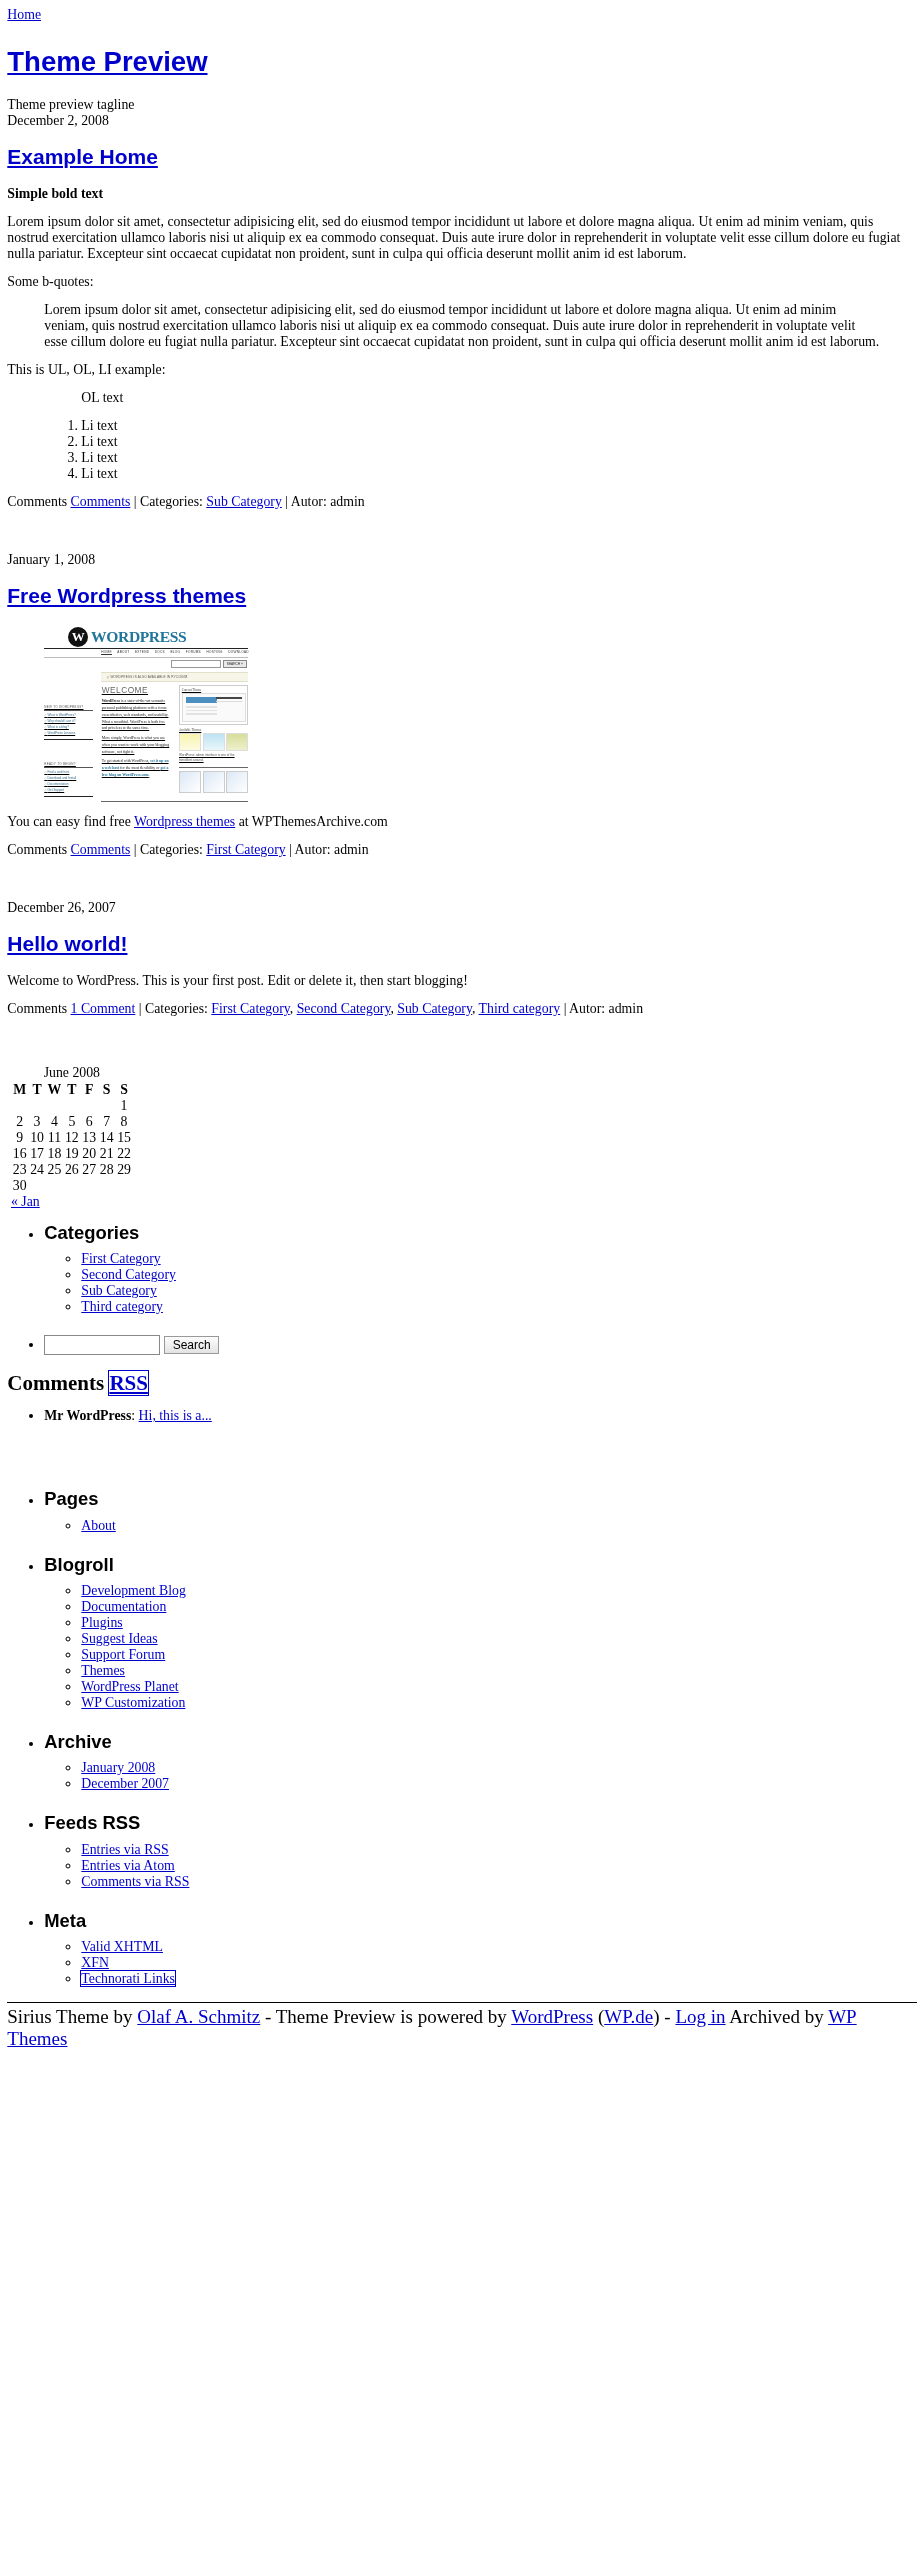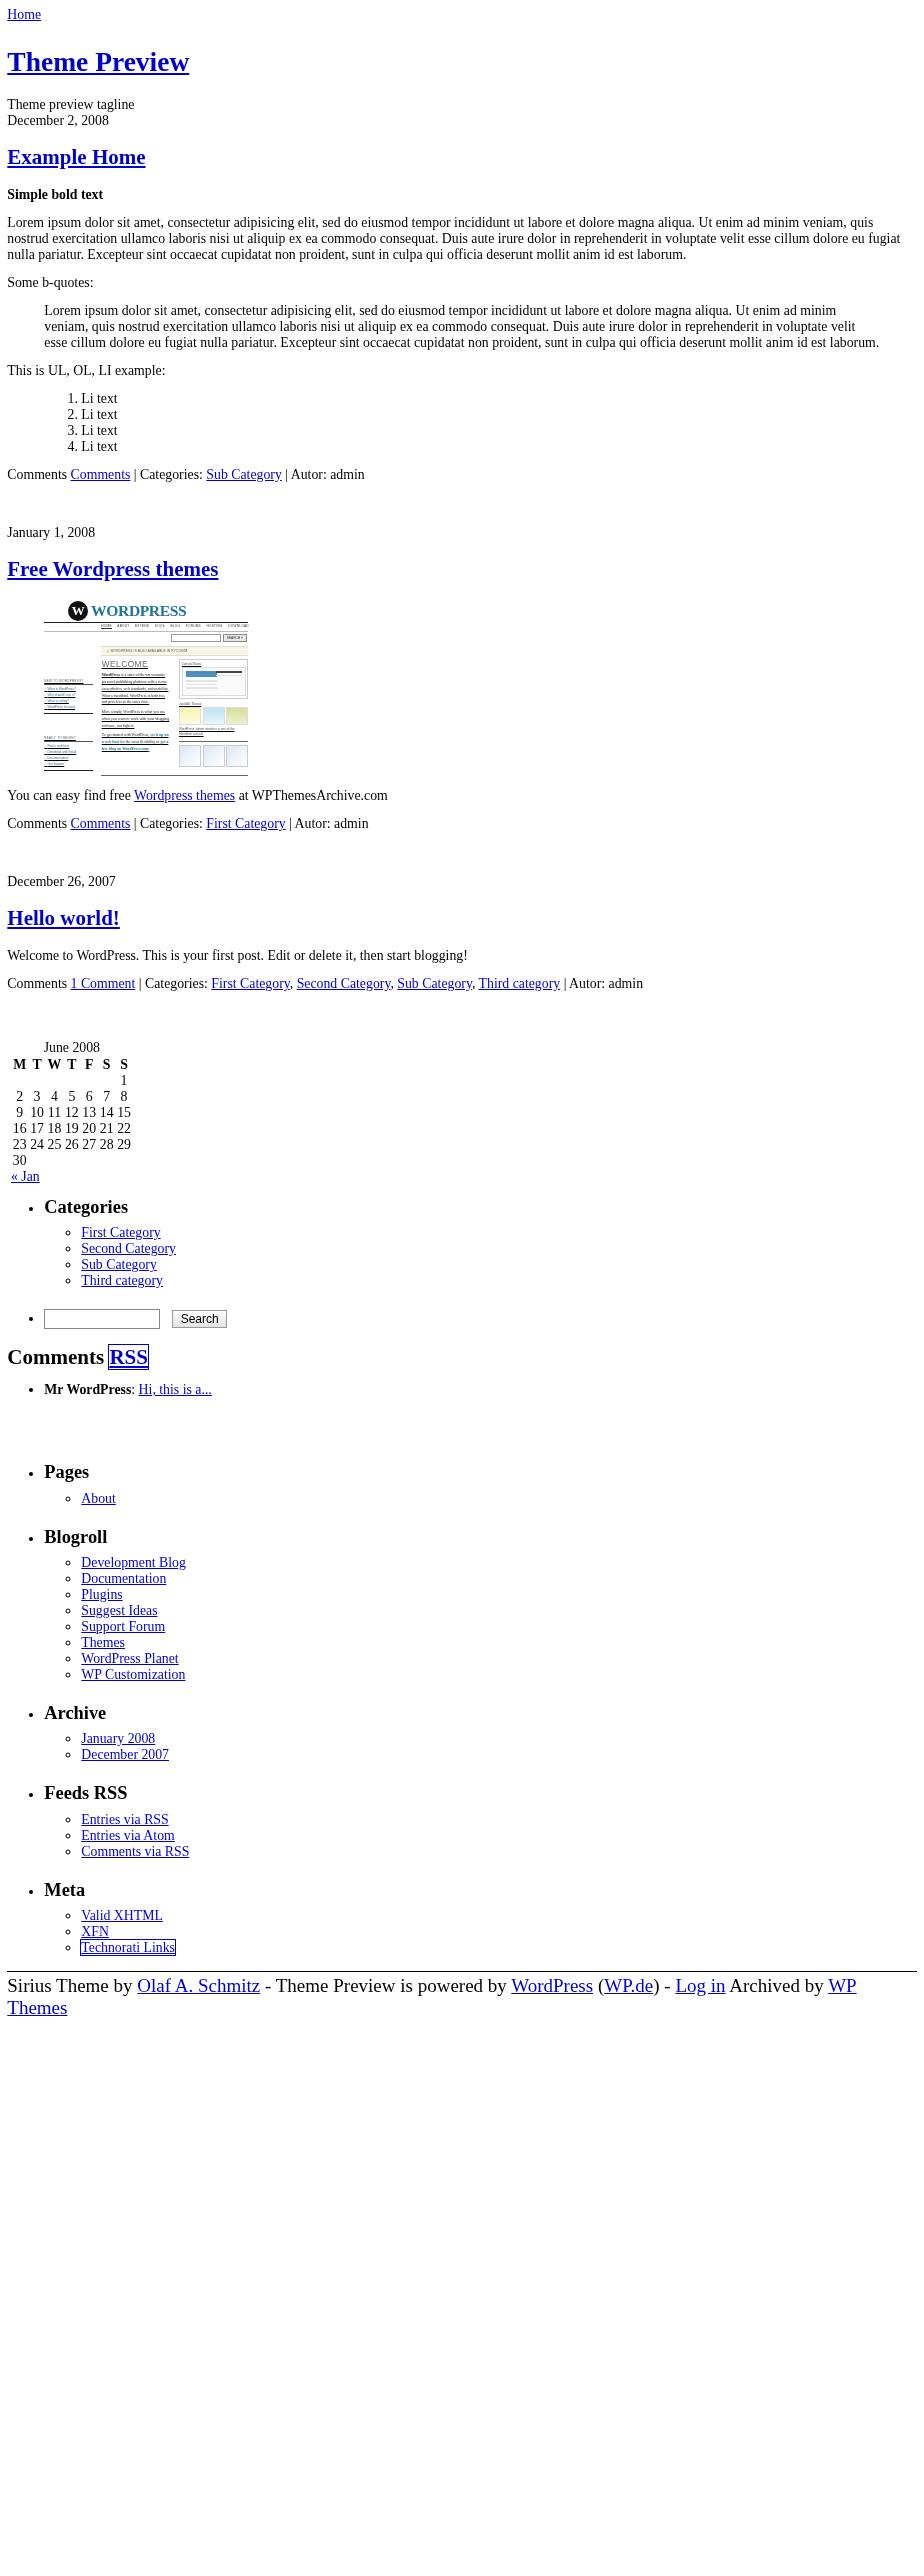--- a/index.html
+++ b/index.html
@@ -16,21 +16,21 @@
     padding: 7.3px;
     box-sizing: border-box;
     position: relative;
   }
   a {
     color: #0000cc;
     text-decoration: underline;
   }
   p { margin: 12px 0; }
   h1, h2, h3 {
-    font-family: Liberation Serif, serif;
+    font-family: Liberation Sans, sans-serif;
     font-weight: bold;
   }
   h1 { font-size: 27.5px; margin: 17.4px 0; }
   h2 { font-size: 21px; margin: 16.5px 0; }
   h1 a, h2 a, h3 a { color: #0000cc; }
   blockquote {
     margin: 12px 37px;
   }
   ul { margin: 12px 0; padding-left: 37px; list-style-type: disc; }
   ol { margin: 12px 0; padding-left: 37px; list-style-type: decimal; }
@@ -158,21 +158,21 @@
     font-size: 13px;
     border: 0.9px solid #888;
     padding: 0.9px 1.8px;
   }
   .search-btn {
     font-family: "Liberation Sans", sans-serif;
     font-size: 12px;
     border: 0.9px solid #999;
     background: linear-gradient(#fdfdfd, #e3e3e3);
     padding: 0.9px 7.3px;
-    margin-left: 9px;
+    margin-left: 1px;
   }
   .focus-box {
     outline: 1.8px solid #0000cc;
     outline-offset: 0.9px;
   }
   .comments-heading { font-size: 21px; font-weight: bold; margin: 16.5px 0 7.3px 0; }
   .footer {
     border-top: 0.9px solid #000;
     padding-top: 3.7px;
     margin-top: 14.7px;
@@ -207,20 +207,23 @@
 
 <p>Some b-quotes:</p>
 
 <blockquote>
   <p>Lorem ipsum dolor sit amet, consectetur adipisicing elit, sed do eiusmod tempor incididunt ut labore et dolore magna aliqua. Ut enim ad minim veniam, quis nostrud exercitation ullamco laboris nisi ut aliquip ex ea commodo consequat. Duis aute irure dolor in reprehenderit in voluptate velit esse cillum dolore eu fugiat nulla pariatur. Excepteur sint occaecat cupidatat non proident, sunt in culpa qui officia deserunt mollit anim id est laborum.</p>
 </blockquote>
 
 <p>This is UL, OL, LI example:</p>
 
 <ul style="list-style-type:none">
+  <ol style="list-style-type:none">
+    <li>OL text</li>
+  </ol>
   <ol>
     <li>Li text</li>
     <li>Li text</li>
     <li>Li text</li>
     <li>Li text</li>
   </ol>
 </ul>
 
 <div class="meta-line">
   <span>Comments</span>

